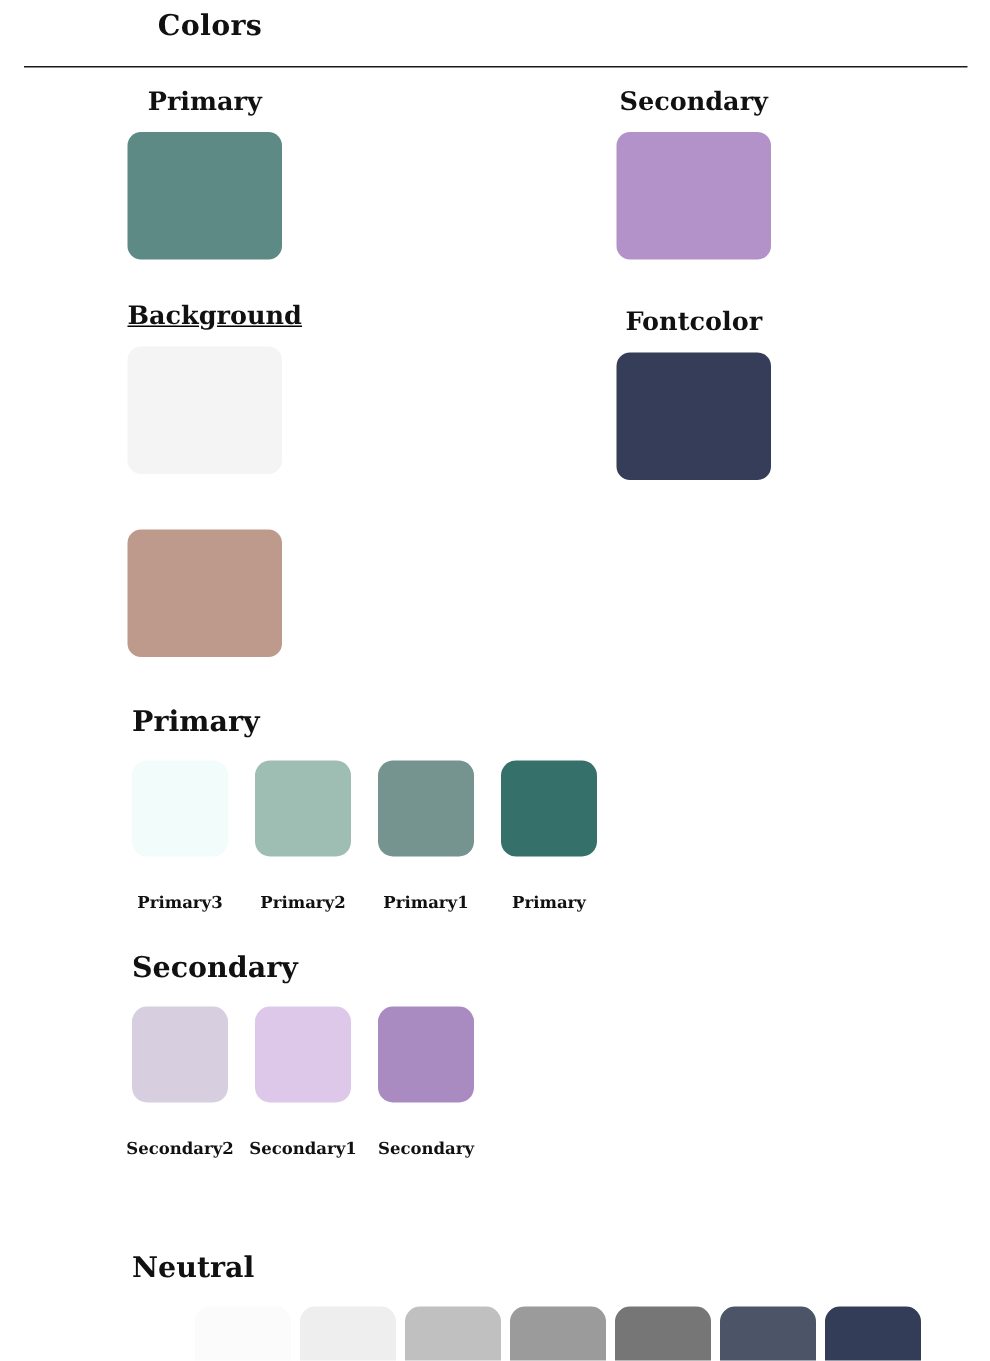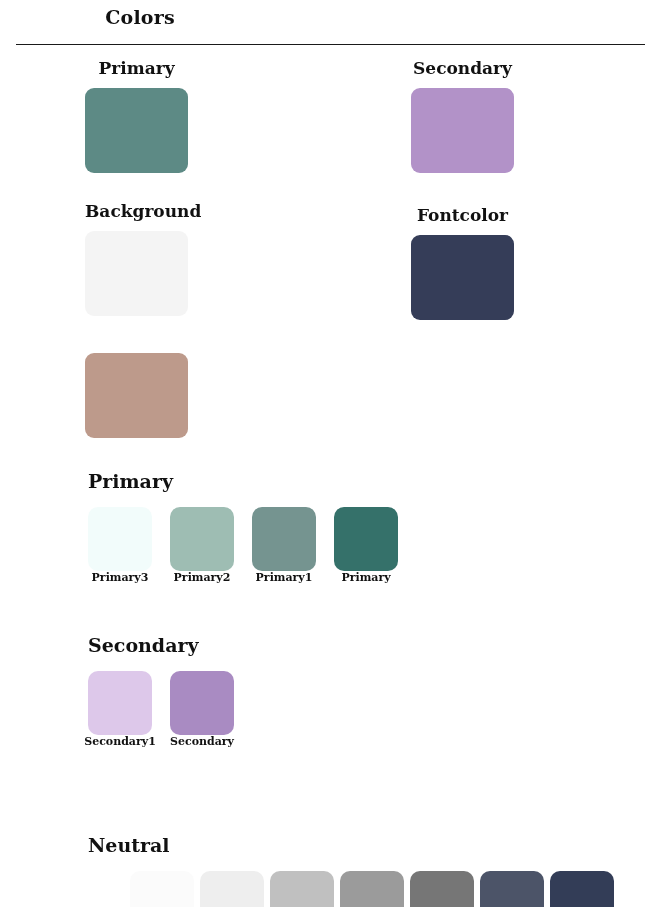--- a/index.html
+++ b/index.html
@@ -89,21 +89,21 @@
 
   .scale-item:last-child { margin-right: 0; }
 
   .scale-swatch {
     width: 64px;
     height: 64px;
     border-radius: 10px;
   }
 
   .scale-caption {
-    margin-top: 0;
+    margin-top: 24px;
     font-size: 11px;
     font-weight: 700;
     color: #111111;
     white-space: nowrap;
     text-align: center;
   }
 
   
   .neutral-section {
     position: absolute;
@@ -139,21 +139,21 @@
 
   <div id="big-swatches-host">
       <div class="big-group" style="left: 85px; top: 58px;">
         <div class="big-label">Primary</div>
         <div class="big-swatch" style="background: rgb(93, 138, 133);"></div>
       </div>
       <div class="big-group" style="left: 411px; top: 58px;">
         <div class="big-label">Secondary</div>
         <div class="big-swatch" style="background: rgb(178, 146, 200);"></div>
       </div>
-      <div class="big-group" style="left: 85px; top: 201px;">
+      <div class="big-group" style="left: 85px; top: 201px; text-decoration: underline;">
         <div class="big-label">Background</div>
         <div class="big-swatch" style="background: rgb(244, 244, 244);"></div>
       </div>
       <div class="big-group" style="left: 411px; top: 205px;">
         <div class="big-label">Fontcolor</div>
         <div class="big-swatch" style="background: rgb(53, 61, 88);"></div>
       </div>
       <div class="big-group" style="left: 85px; top: 353px;">
         <div class="big-swatch" style="background: rgb(189, 154, 139);"></div>
       </div>
@@ -178,20 +178,24 @@
           <div class="scale-item">
             <div class="scale-swatch" style="background: rgb(53, 113, 106);"></div>
             <div class="scale-caption">Primary</div>
           </div>
         </div>
       </div>
       <div class="scale-section" style="top: 634px;">
         <div class="scale-heading">Secondary</div>
         <div class="scale-row">
           <div class="scale-item">
+            <div class="scale-swatch" style="background: rgb(215, 207, 223);"></div>
+            <div class="scale-caption">Secondary2</div>
+          </div>
+          <div class="scale-item">
             <div class="scale-swatch" style="background: rgb(221, 200, 234);"></div>
             <div class="scale-caption">Secondary1</div>
           </div>
           <div class="scale-item">
             <div class="scale-swatch" style="background: rgb(169, 139, 194);"></div>
             <div class="scale-caption">Secondary</div>
           </div>
         </div>
       </div>
     </div>

